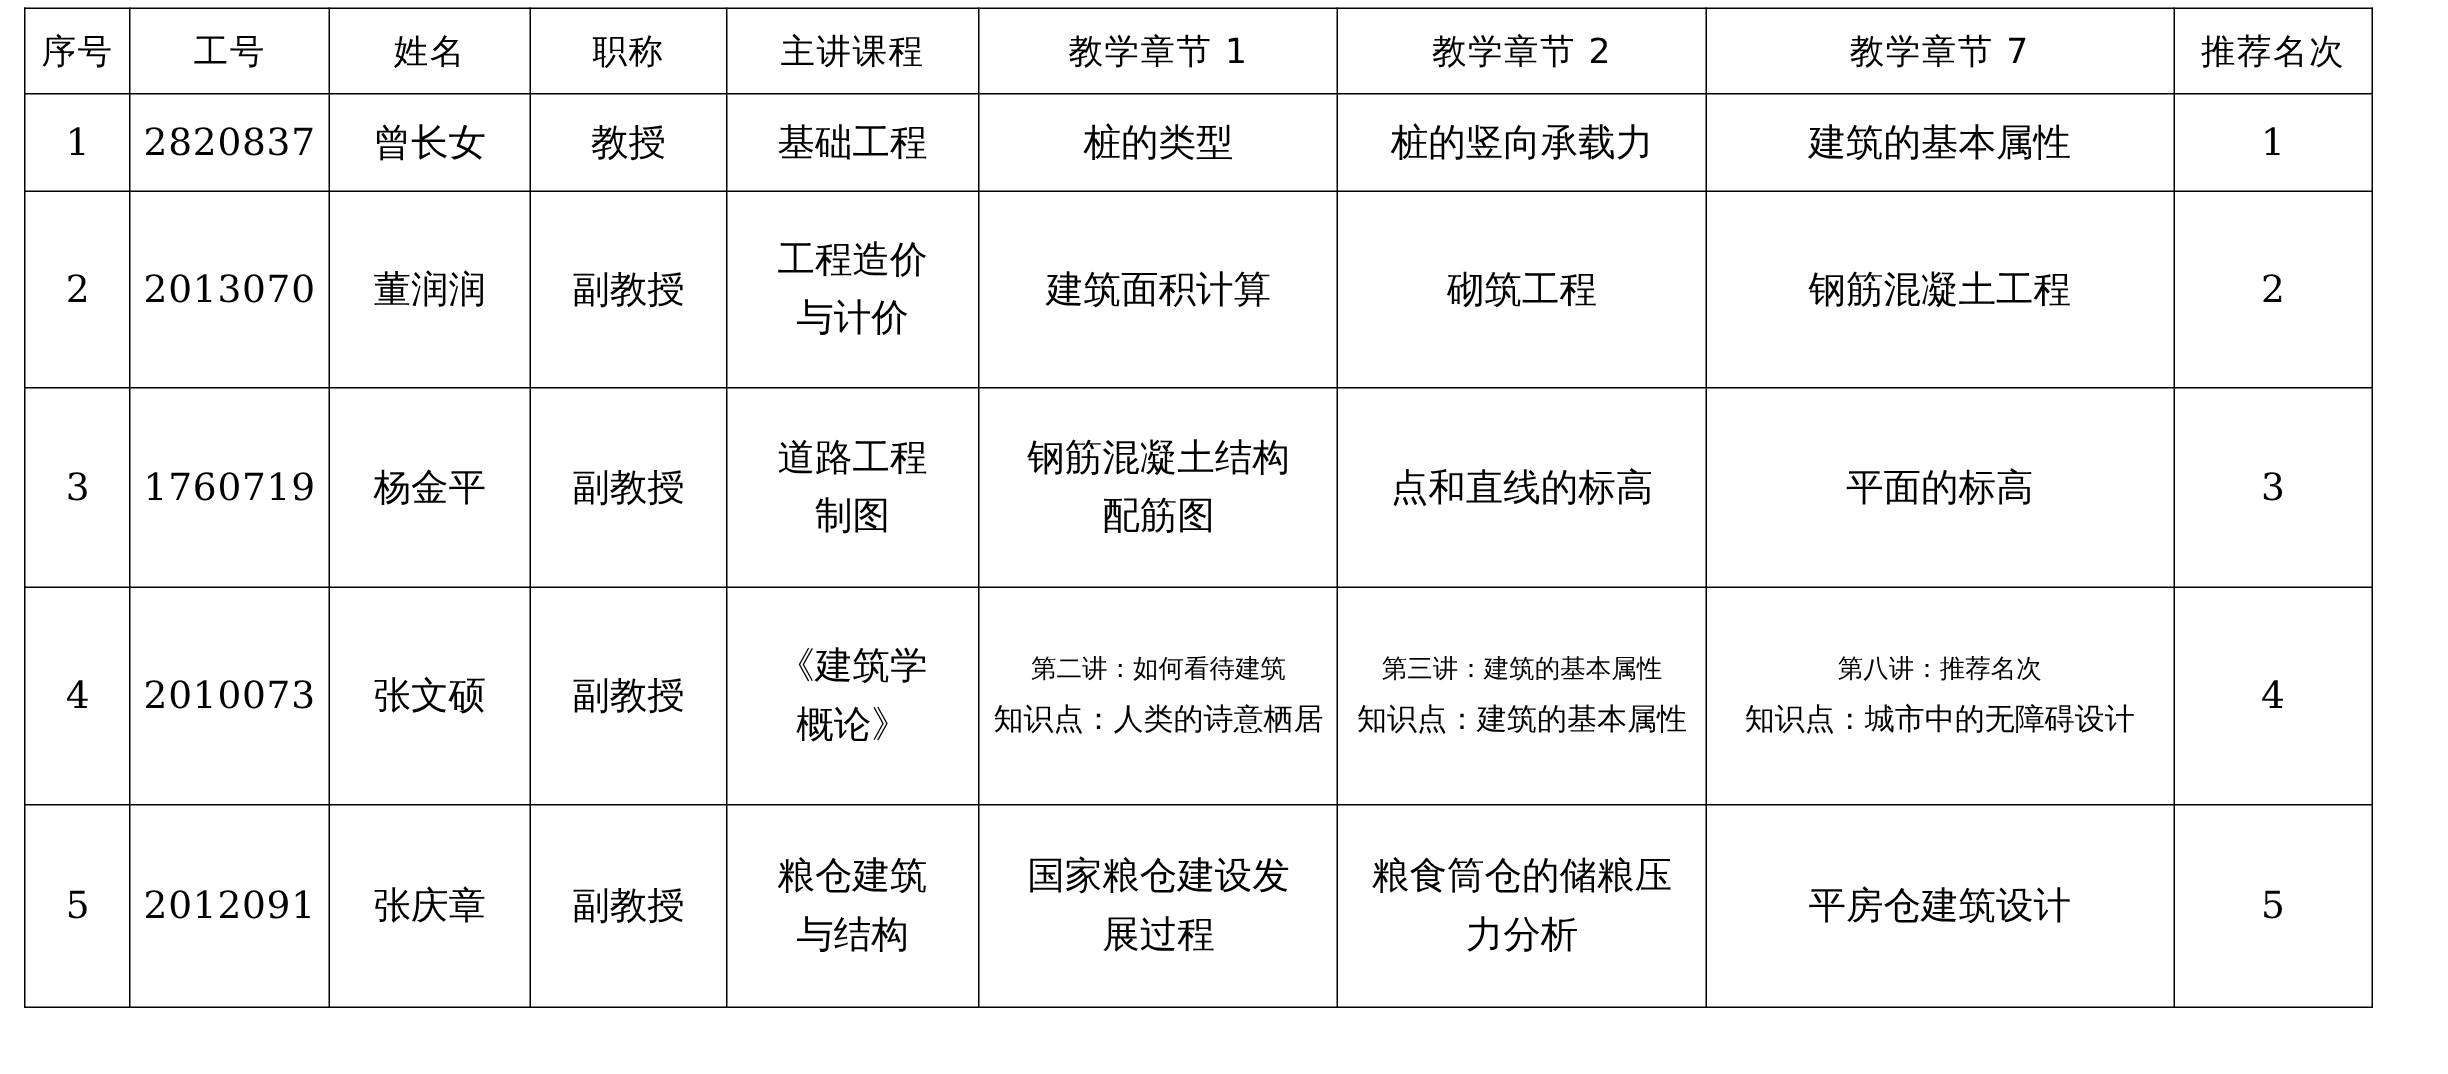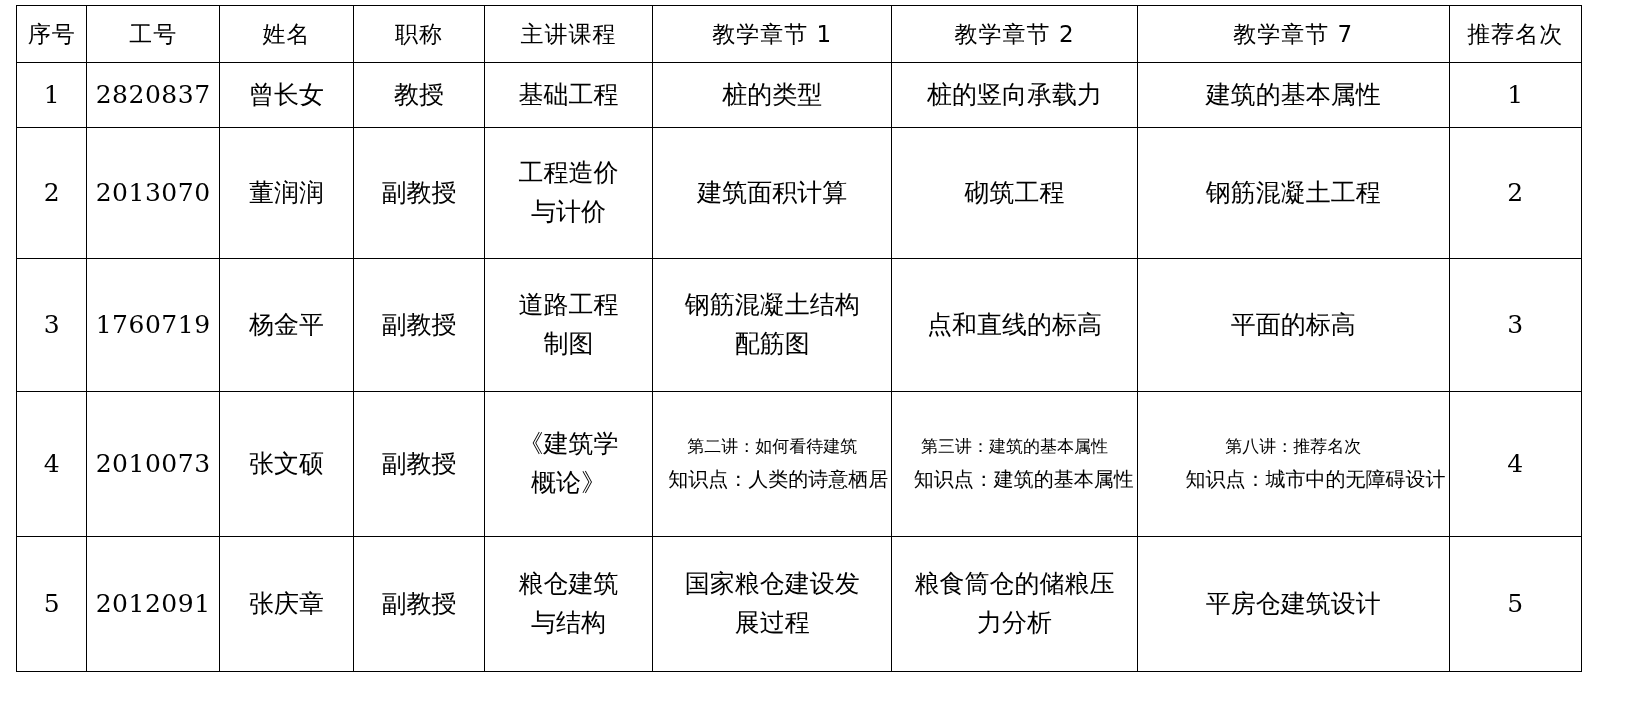--- a/index.html
+++ b/index.html
@@ -78,21 +78,20 @@
     font-weight: normal;
     font-size: 17px;
     display: block;
     line-height: 1.35;
   }
   .lec-point {
     font-size: 20px;
     display: block;
     line-height: 1.4;
     margin-top: 8px;
-    text-align: right;
   }
   .cell-pad-ch1 { padding: 0 6px; }
   .cell-pad-ch2 { padding: 0 8px; }
   .cell-pad-ch3 { padding: 0 10px; }
 </style>
 </head>
 <body>
 
 <div class="page">
   <table class="grid">

